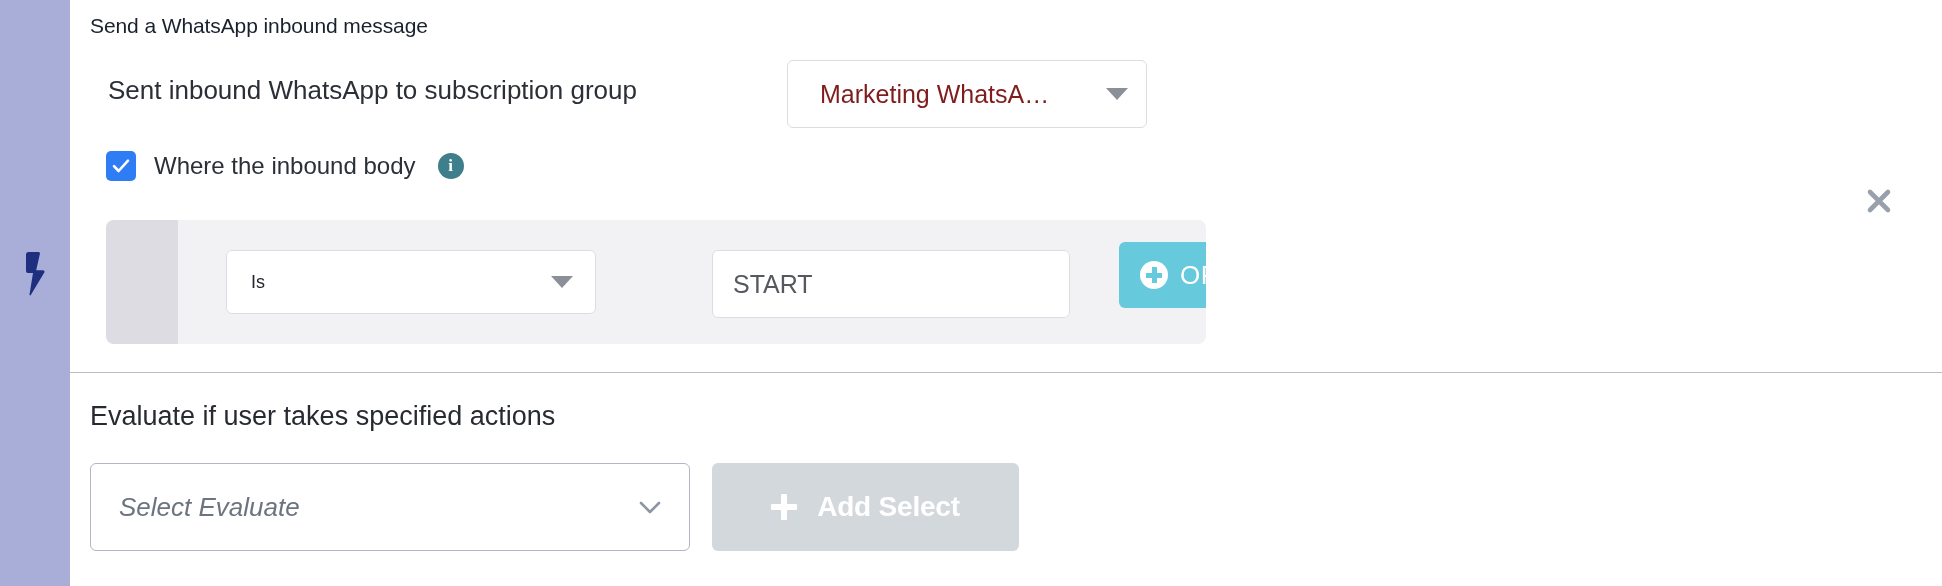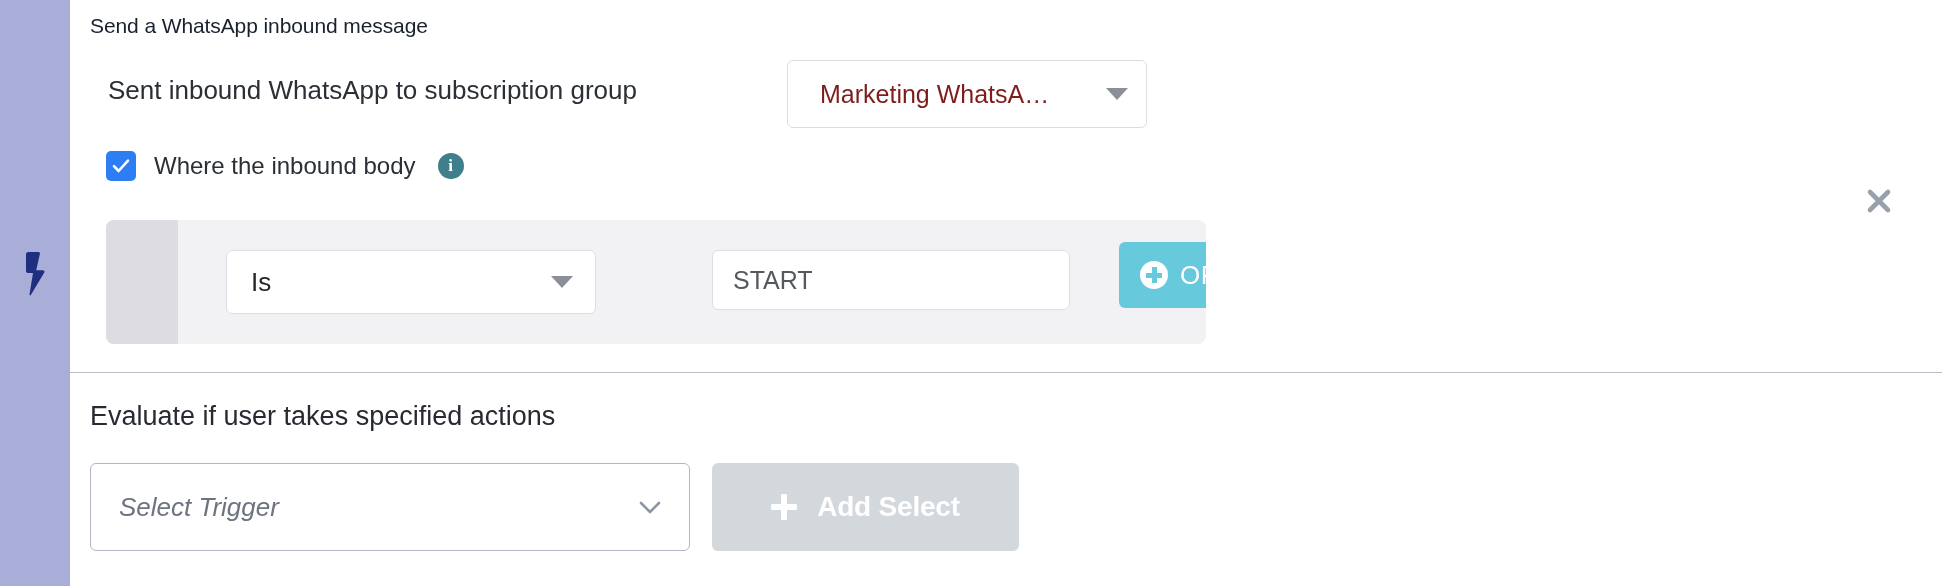--- a/index.html
+++ b/index.html
@@ -156,29 +156,29 @@
     width: 370px; height: 64px;
     background: #ffffff;
     border: 1px solid #dcdde2;
     border-radius: 6px;
     display: flex;
     align-items: center;
     padding: 0 22px 0 24px;
     cursor: pointer;
   }
   .cond-select .val {
-    font-size: 26px;
+    font-size: 18px;
     color: #23262b;
     flex: 1;
     white-space: nowrap;
   }
   .cond-input {
     position: absolute;
     left: 606px; top: 30px;
-    width: 358px; height: 60px;
+    width: 358px; height: 68px;
     background: #ffffff;
     border: 1px solid #dcdde2;
     border-radius: 6px;
     display: flex;
     align-items: center;
     padding: 0 20px;
     cursor: text;
   }
   .cond-input .val {
     font-size: 25px;
@@ -376,21 +376,21 @@
       <svg width="32" height="32" viewBox="0 0 32 32" xmlns="http://www.w3.org/2000/svg" aria-hidden="true">
         <path d="M7 7 L25 25 M25 7 L7 25" stroke="#98a0ab" stroke-width="4.6" stroke-linecap="round"></path>
       </svg>
     </span>
 
     <div class="divider"></div>
 
     <div class="eval-title">Evaluate if user takes specified actions</div>
 
     <div class="trigger-select">
-      <span class="ph">Select Trigger</span>
+      <span class="ph">Select Evaluate</span>
       <span class="chev">
         <svg width="26" height="26" viewBox="0 0 26 26" xmlns="http://www.w3.org/2000/svg" aria-hidden="true">
           <path d="M4 9 L13 18 L22 9" fill="none" stroke="#8d96a3" stroke-width="2.6" stroke-linecap="round" stroke-linejoin="round"></path>
         </svg>
       </span>
     </div>
 
     <button class="add-trigger">
       <span class="plusglyph"></span>
       <span class="txt">Add Select</span>

